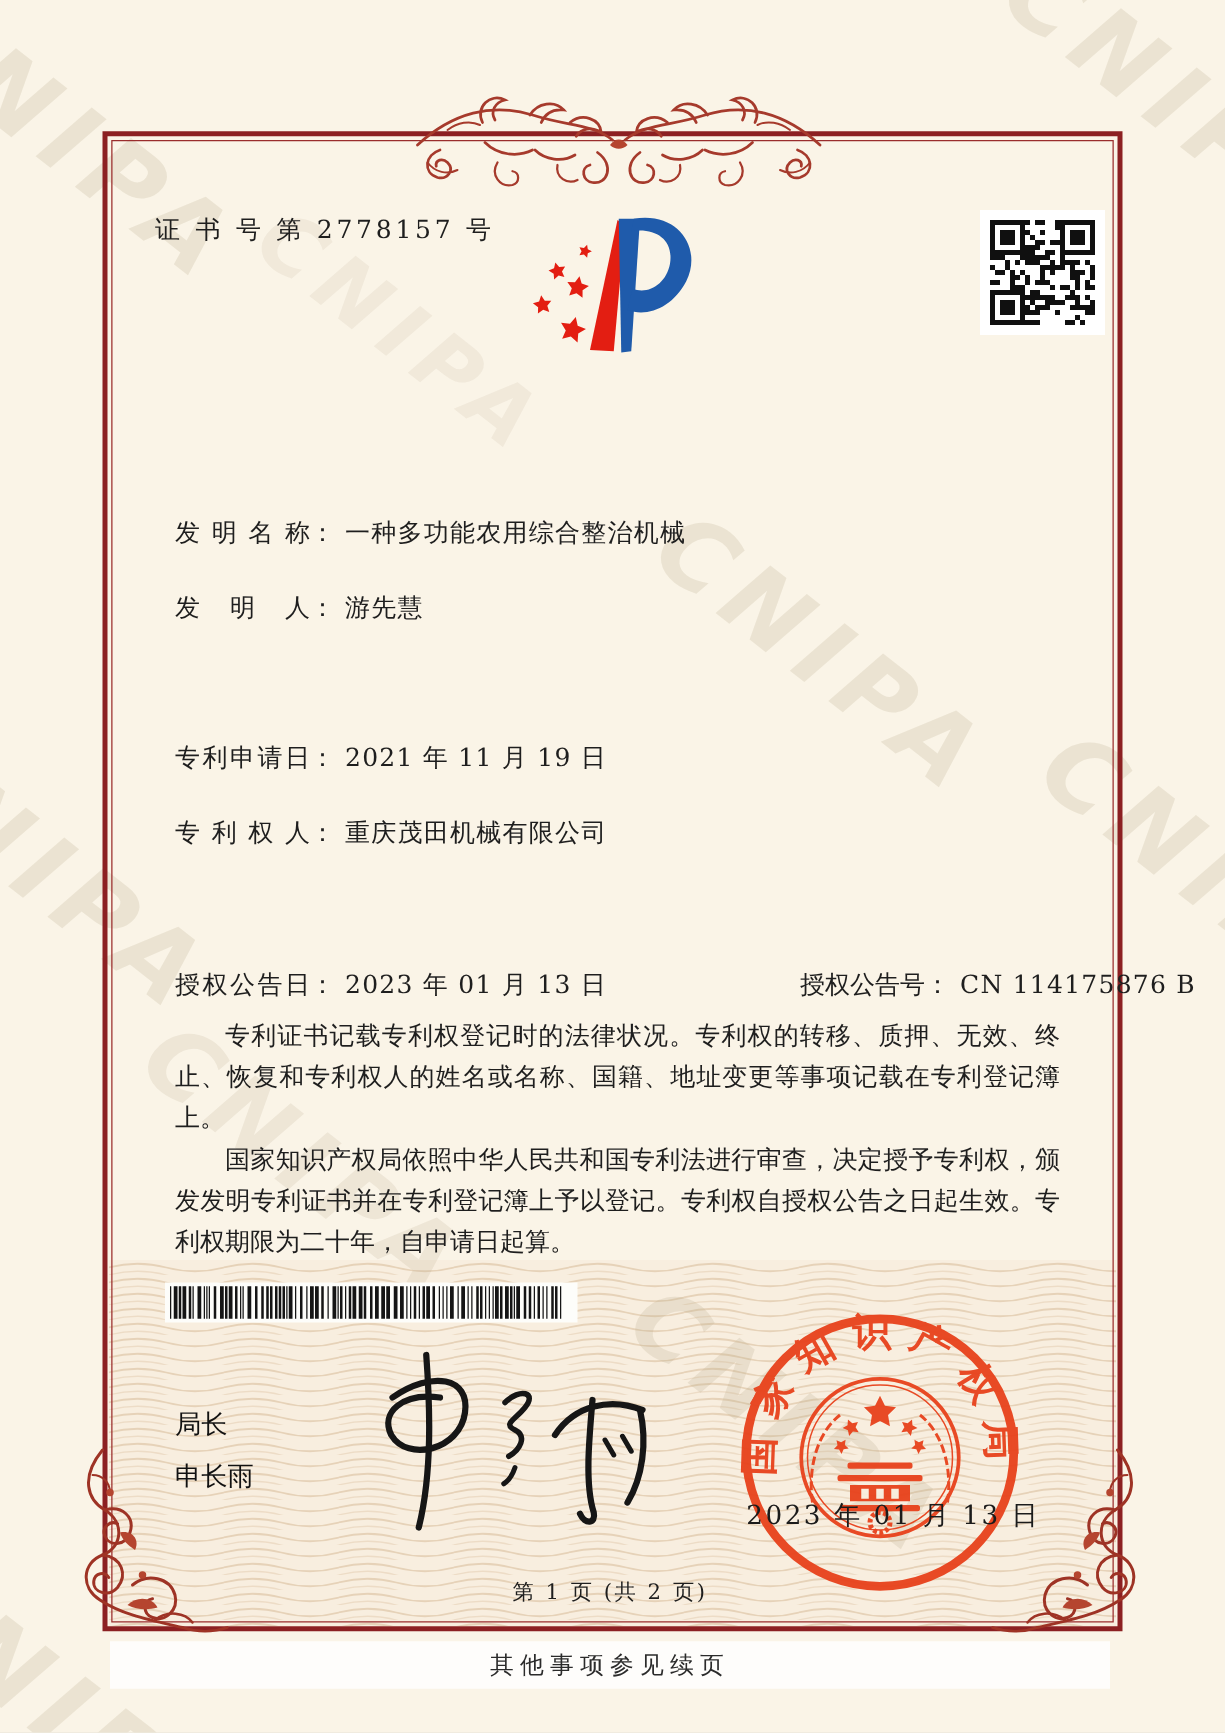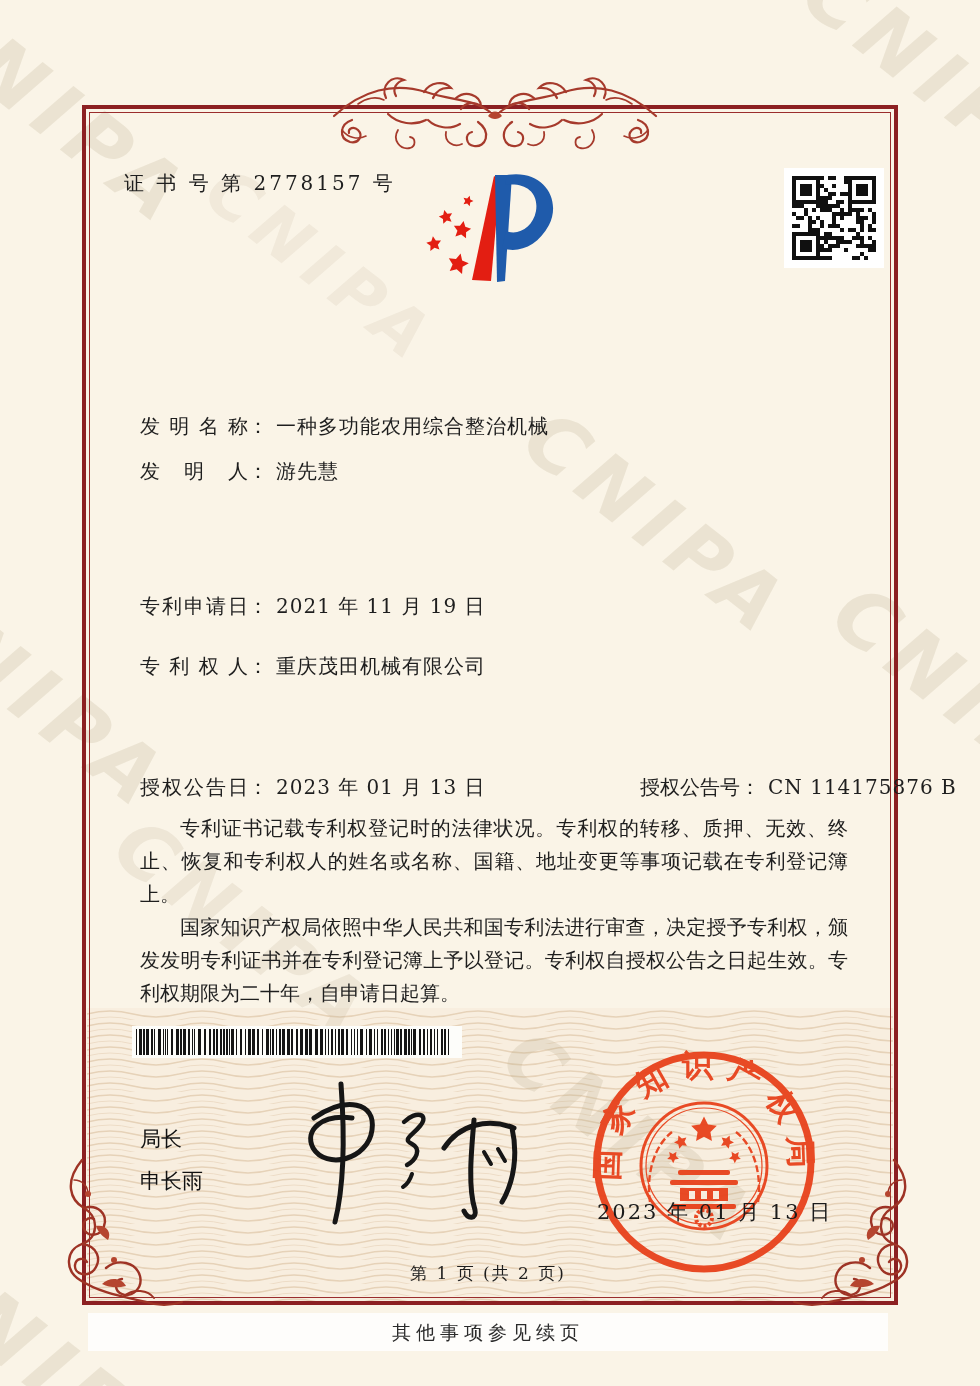--- a/index.html
+++ b/index.html
@@ -614,21 +614,21 @@
         <i class="on"></i>
         <i></i>
         <i></i>
       </div>
   </div>
 
 
   <div class="field" style="top:413px;">
     <span class="flabel">发明名称</span><span class="colon">：</span><span class="fvalue">一种多功能农用综合整治机械</span>
   </div>
-  <div class="field" style="top:458px;">
+  <div class="field" style="top:473px;">
     <span class="flabel">发明人</span><span class="colon">：</span><span class="fvalue">游先慧</span>
   </div>
   <div class="field" style="top:593px;">
     <span class="flabel">专利申请日</span><span class="colon">：</span><span class="fvalue">2021 年 11 月 19 日</span>
   </div>
   <div class="field" style="top:653px;">
     <span class="flabel">专利权人</span><span class="colon">：</span><span class="fvalue">重庆茂田机械有限公司</span>
   </div>
   <div class="field" style="top:774px;">
     <span class="flabel">授权公告日</span><span class="colon">：</span><span class="fvalue">2023 年 01 月 13 日</span>

